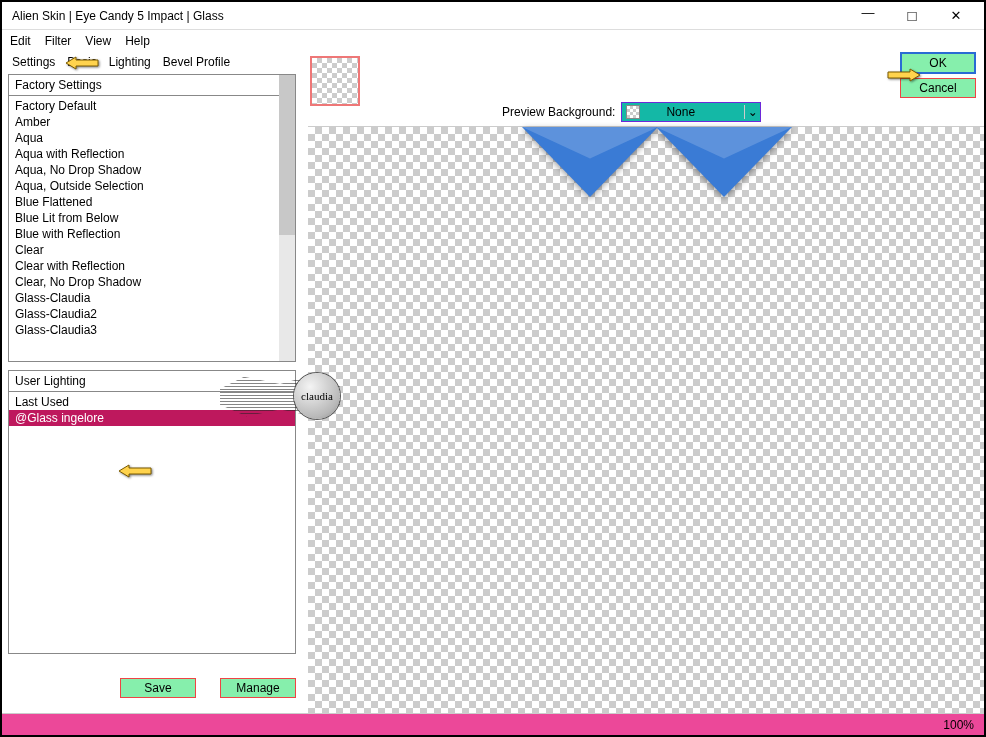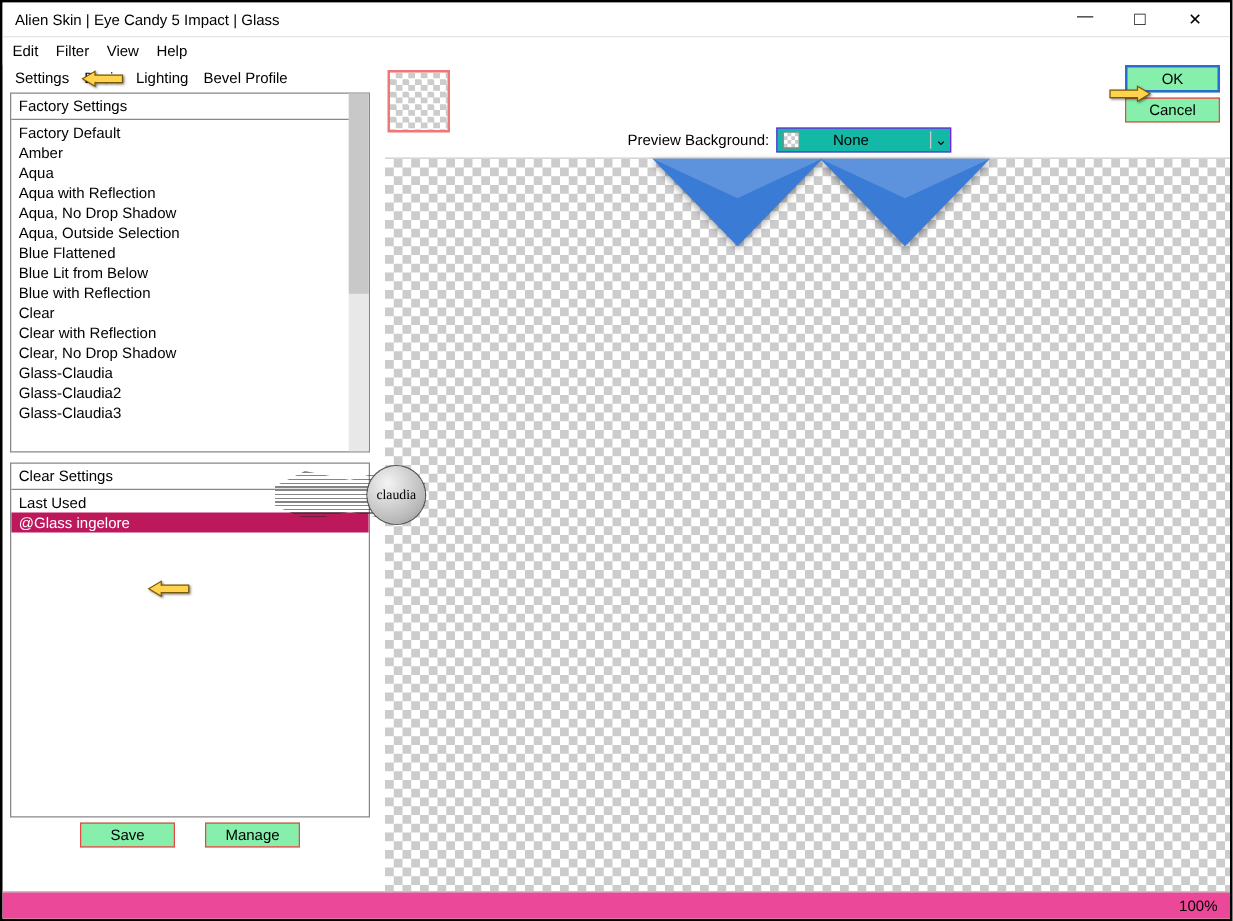--- a/index.html
+++ b/index.html
@@ -95,22 +95,22 @@
   }
   .scroll-thumb {
     position: absolute;
     right: 0; top: 0;
     width: 16px; height: 160px;
     background: #c8c8c8;
   }
   .btnrow {
     display: flex;
     gap: 24px;
-    justify-content: center;
-    margin-top: 4px;
+    justify-content: flex-end;
+    margin-top: 24px;
   }
   .btn {
     min-width: 76px;
     padding: 2px 12px;
     background: #86efac;
     border: 1px solid #ef4444;
     text-align: center;
     cursor: pointer;
   }
   .rightpane {
@@ -299,21 +299,21 @@
           <div class="list-item">Clear</div>
           <div class="list-item">Clear with Reflection</div>
           <div class="list-item">Clear, No Drop Shadow</div>
           <div class="list-item">Glass-Claudia</div>
           <div class="list-item">Glass-Claudia2</div>
           <div class="list-item">Glass-Claudia3</div>
         </div>
     </div>
 
     <div class="listbox user">
-      <div class="list-header">Clear Settings</div>
+      <div class="list-header">User Lighting</div>
       <div class="list-body" id="user-body">
           <div class="list-item">Last Used</div>
           <div class="list-item selected">@Glass ingelore</div>
         </div>
     </div>
 
     <div class="btnrow">
       <div class="btn">Save</div>
       <div class="btn">Manage</div>
     </div>

